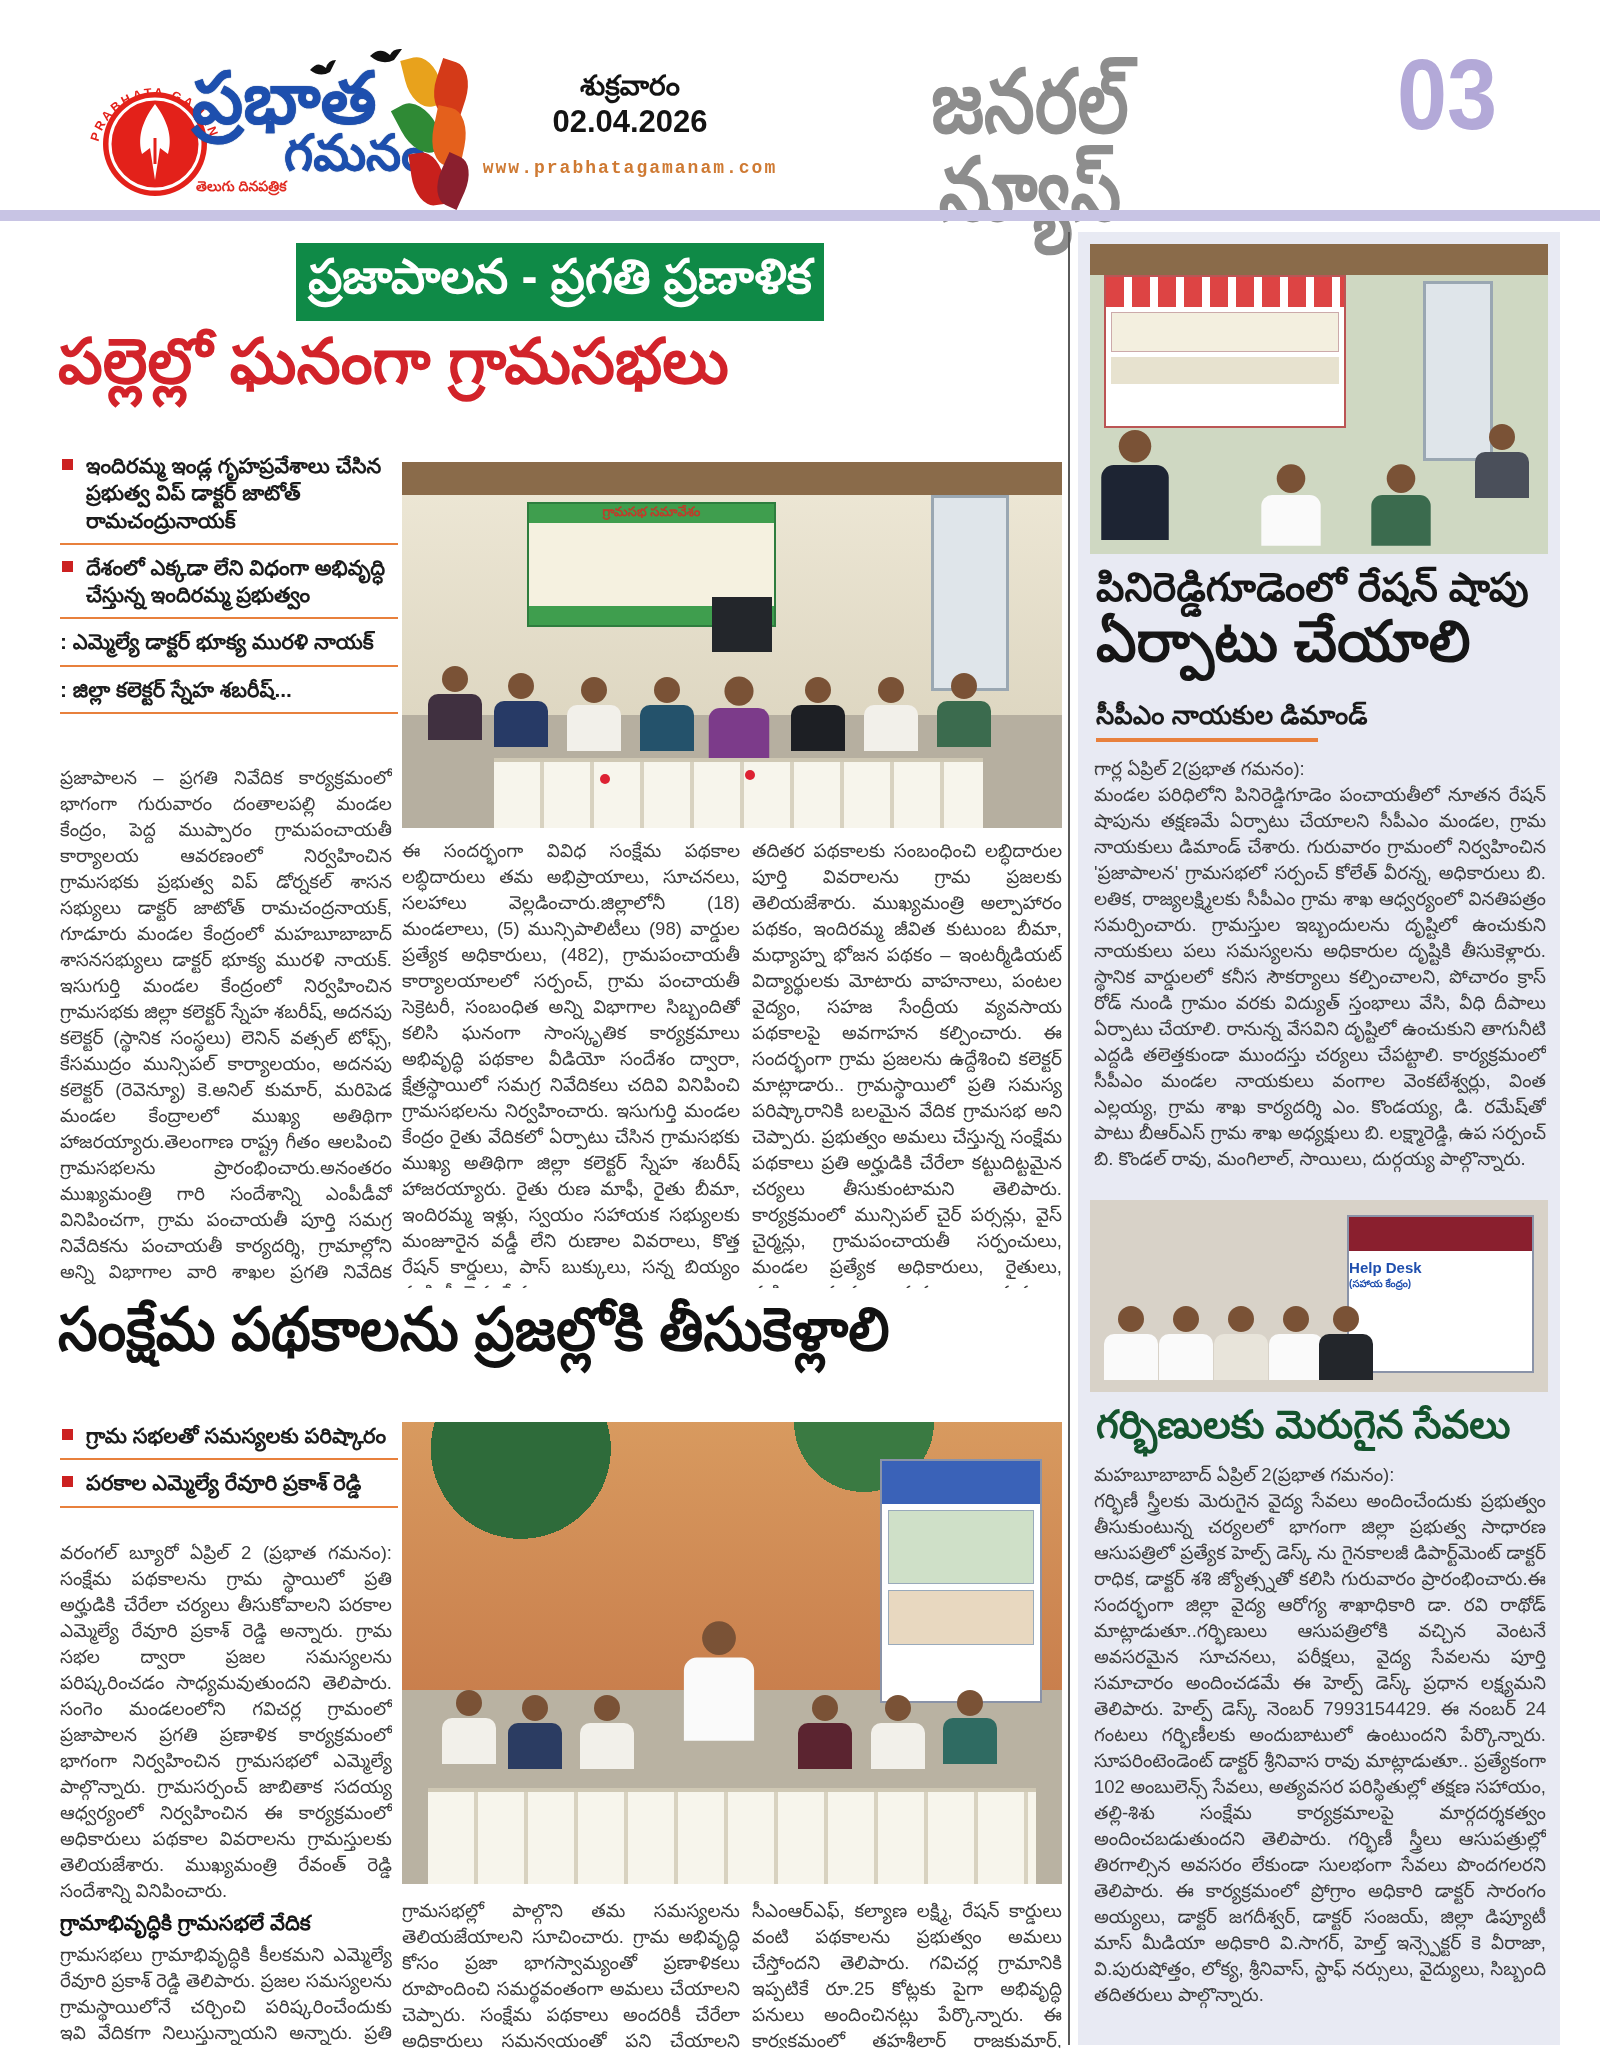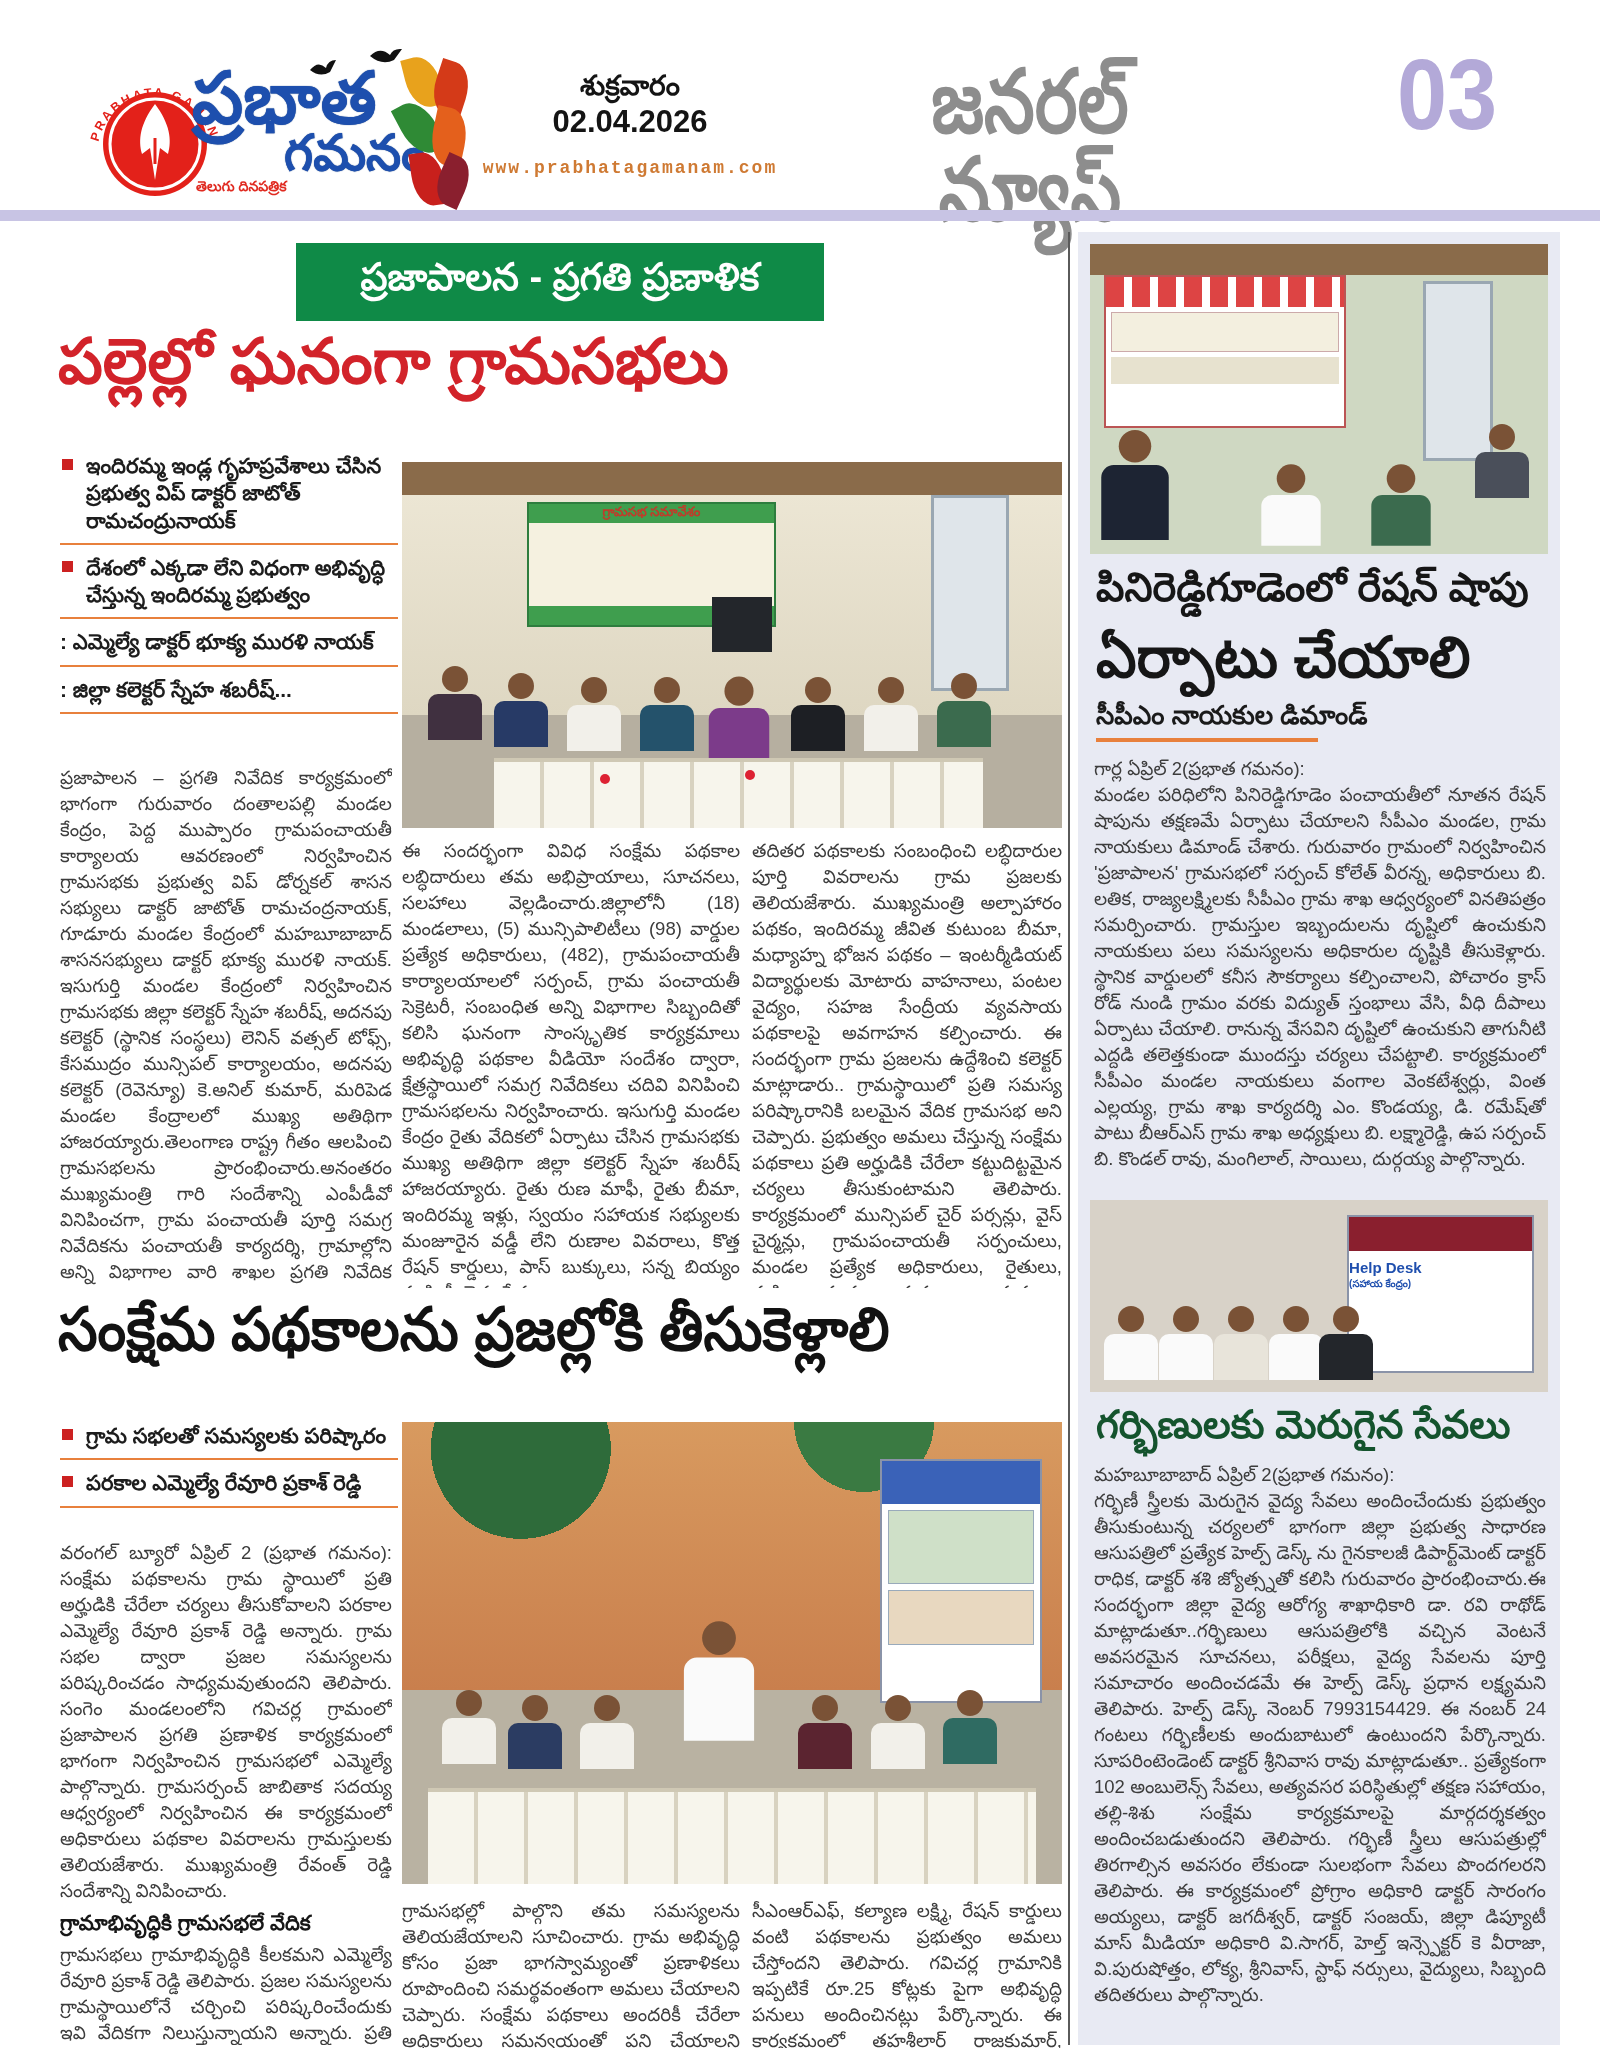--- a/index.html
+++ b/index.html
@@ -22,21 +22,21 @@
            color:#cf7a33;font-family:"Liberation Mono","DejaVu Sans Mono",monospace;font-weight:bold;}
   .section-title{left:800px;top:58px;width:460px;text-align:center;font-size:88px;line-height:1;
                  font-weight:bold;color:#8d8d8d;transform:scaleX(.82);transform-origin:center;}
   .pagenum{left:1372px;top:44px;width:150px;text-align:center;font-size:100px;line-height:1;
            font-weight:bold;color:#b3a9d8;transform:scaleX(.9);}
   .head-rule{left:0;top:210px;width:1600px;height:11px;background:#c8c4e4;}
 
   
   .kicker{left:296px;top:243px;width:528px;height:78px;background:#0f8a47;
           display:flex;align-items:center;justify-content:center;
-          color:#fff;font-size:38px;font-weight:bold;}
+          color:#fff;font-size:48px;font-weight:bold;}
   .a1-headline{left:58px;top:330px;width:1004px;font-size:63px;line-height:1.0;font-weight:bold;
                color:#d2232a;white-space:nowrap;}
   .bullets{left:60px;top:452px;width:338px;}
   .bul{position:relative;padding-left:26px;margin-bottom:9px;border-bottom:2.5px solid #e8803c;
        padding-bottom:9px;font-size:21px;line-height:1.3;font-weight:bold;color:#1d1d1d;}
   .bul .sq{position:absolute;left:2px;top:7px;width:11px;height:11px;background:#cc2121;}
   .bul.attr{padding-left:0;}
   .bodytxt{font-size:18.5px;line-height:26px;text-align:justify;color:#3c3c3c;overflow:hidden;}
   .a1-col1{left:60px;top:765px;width:332px;height:520px;}
   .a1-col2{left:402px;top:838px;width:338px;height:450px;}
@@ -70,21 +70,21 @@
   .bullets2{left:60px;top:1422px;width:338px;}
   .a2-col1{left:60px;top:1540px;width:332px;height:505px;}
   .crosshead{font-size:21px;font-weight:bold;color:#171717;margin:6px 0 6px 0;text-align:left;}
   .a2-col2{left:402px;top:1898px;width:338px;height:150px;}
   .a2-col3{left:752px;top:1898px;width:310px;height:150px;}
 
   
   .vrule{left:1068px;top:232px;width:2px;height:1813px;background:#5a5a5a;}
   .sidebar-bg{left:1078px;top:232px;width:482px;height:1813px;background:#e8eaf3;}
   .sb-h1a{left:1096px;top:566px;width:450px;font-size:40px;font-weight:bold;color:#161616;line-height:1.05;}
-  .sb-h1b{left:1096px;top:612px;width:450px;font-size:57px;font-weight:bold;color:#161616;line-height:1.05;margin-top:16px;}
+  .sb-h1b{left:1096px;top:612px;width:450px;font-size:57px;font-weight:bold;color:#161616;line-height:1.05;}
   .sb-sub{left:1096px;top:700px;width:450px;font-size:26px;font-weight:bold;color:#1a1a1a;}
   .sb-sub-rule{left:1096px;top:738px;width:222px;height:4px;background:#e8803c;}
   .sb-body1{left:1094px;top:756px;width:452px;height:438px;}
   .dateline{display:block;}
   .sb-h2{left:1096px;top:1405px;width:450px;font-size:39px;font-weight:bold;color:#14532d;line-height:1.05;}
   .sb-body2{left:1094px;top:1462px;width:452px;height:578px;}
 </style>
 </head>
 <body>
 

